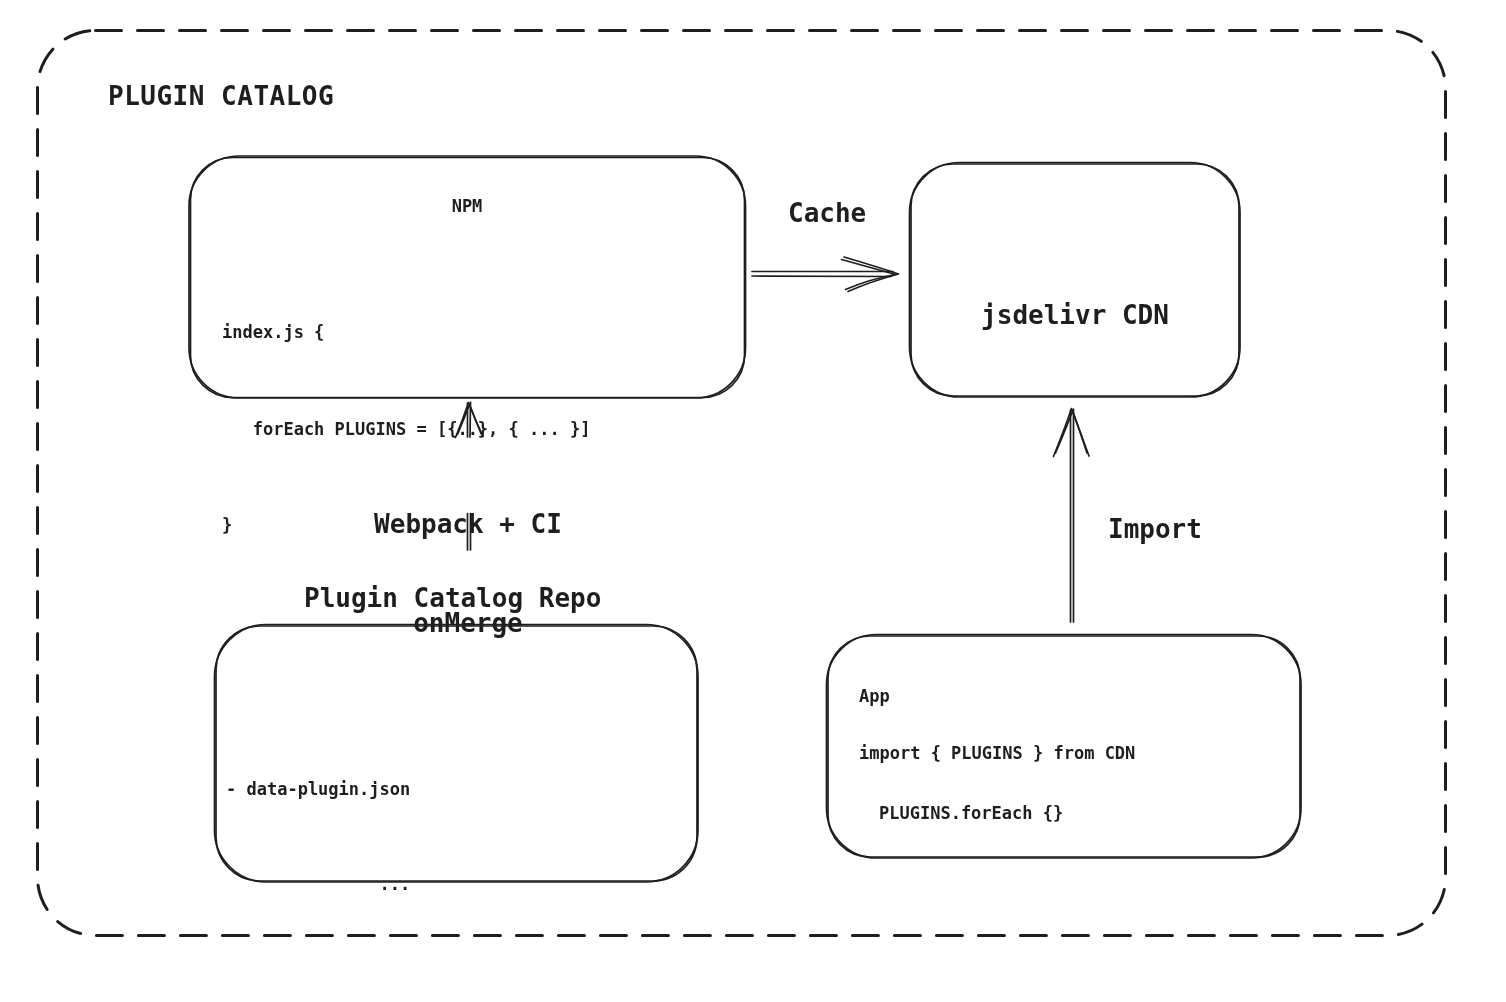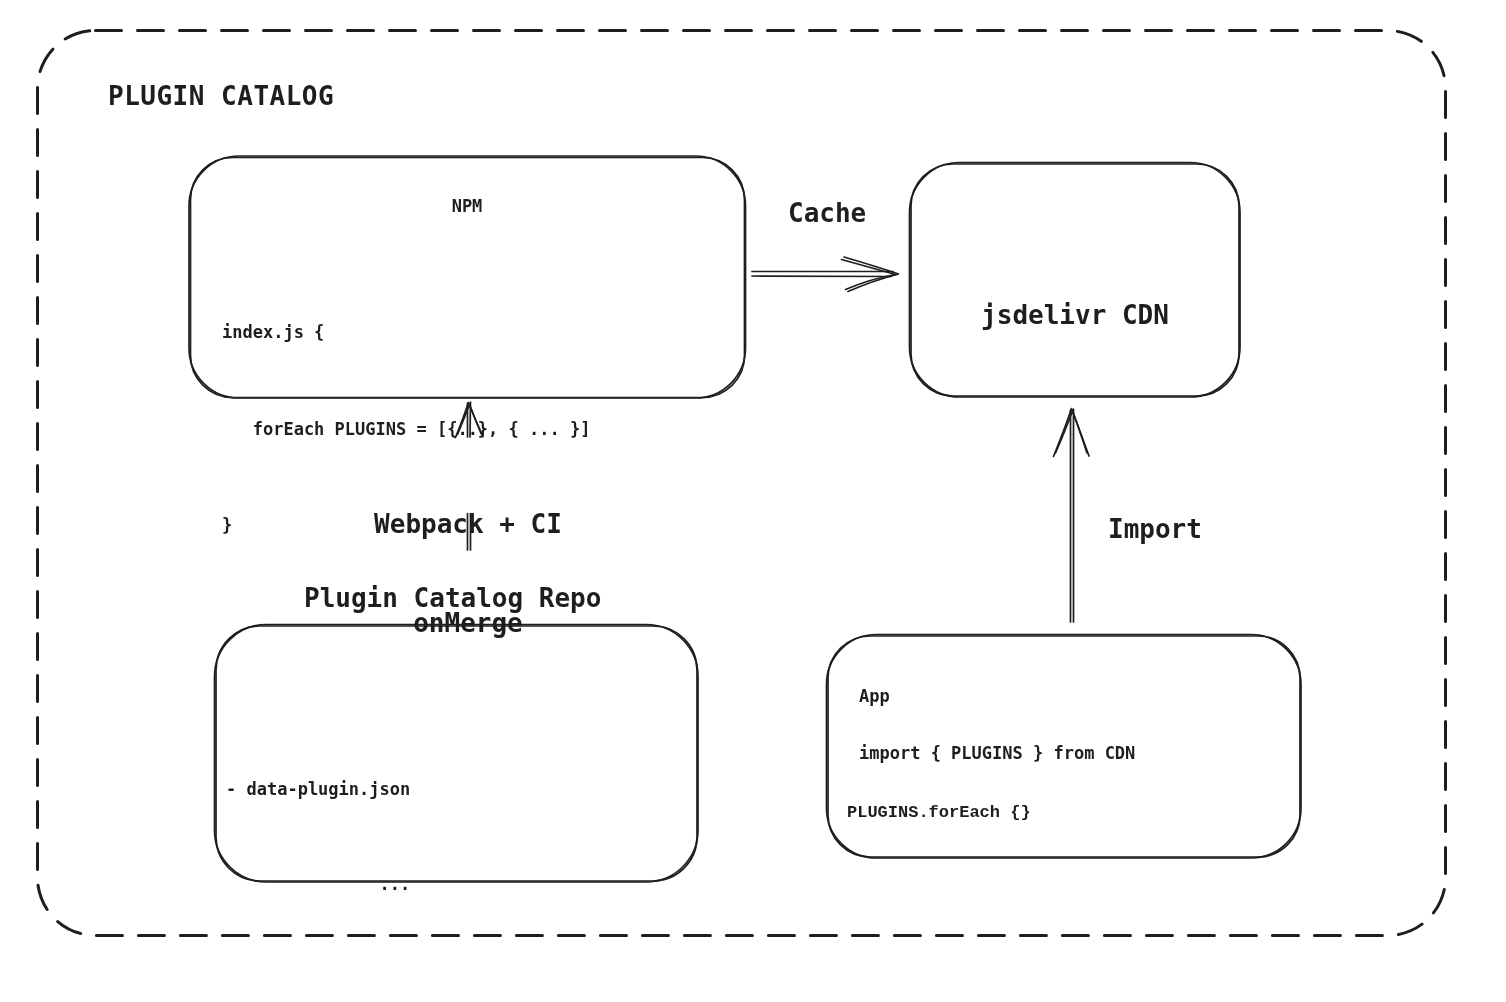--- a/index.html
+++ b/index.html
@@ -117,17 +117,17 @@
   </div>
 
   <div class="t t-label" style="left:304px; top:563px;margin-top:19px;">Plugin Catalog Repo</div>
   <div class="t files-block" style="left:226px; top:710px;">
     <div>- data-plugin.json</div>
     <div>...</div>
   </div>
 
   <div class="t" style="left:859px; top:680px;text-align:center;">App</div>
   <div class="t" style="left:859px; top:737px;">import { PLUGINS } from CDN</div>
-  <div class="t" style="left:847px; top:797px;font-family:Liberation Mono, monospace;">PLUGINS.forEach {}</div>
+  <div class="t" style="left:879px; top:797px;">PLUGINS.forEach {}</div>
 
   <div class="t t-label" style="left:1108px; top:513px;">Import</div>
 
 </div>
 
 </body></html>

